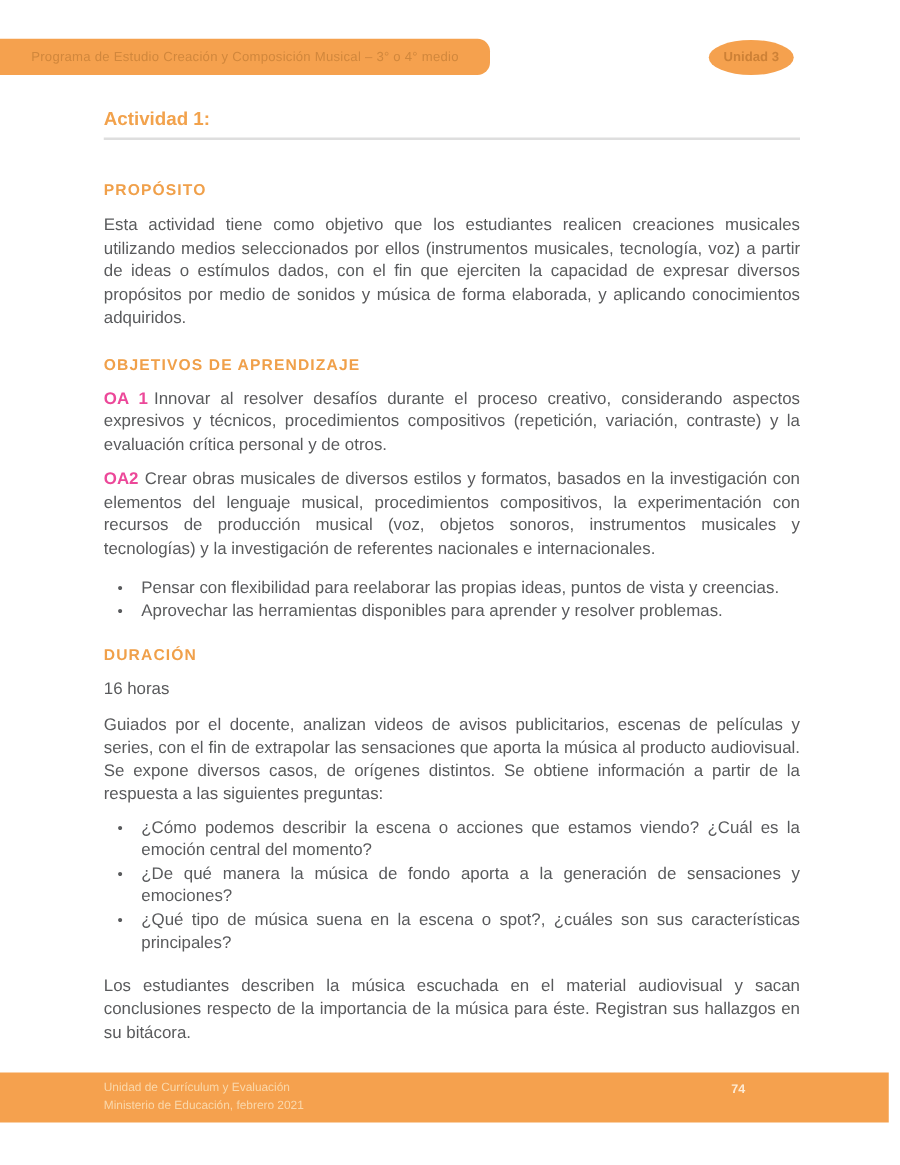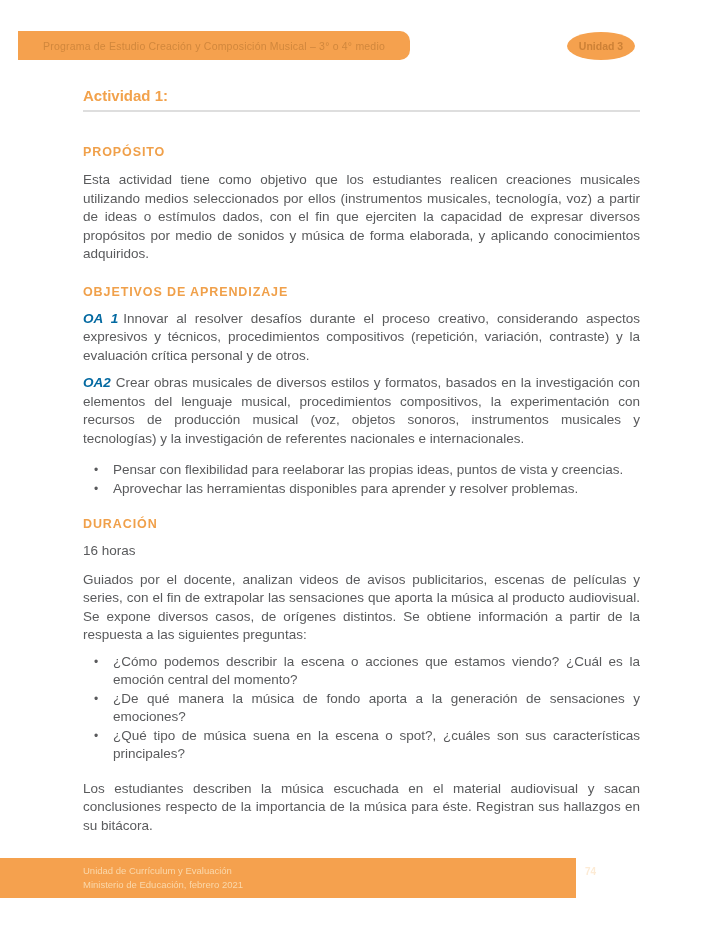--- a/index.html
+++ b/index.html
@@ -11,21 +11,21 @@
     color:#595a5c;
     overflow:hidden;
   }
   
   .header-bar {
     position:absolute; left:0; top:31px;
     width:392px; height:29px;
     background:#f5a14e;
     border-radius:0 10px 10px 0;
     display:flex; align-items:center; justify-content:center;
-    color:#d1873c; font-size:10.5px; letter-spacing:.2px;margin-left:18px;
+    color:#d1873c; font-size:10.5px; letter-spacing:.2px;
   }
   .unit-badge {
     position:absolute; left:567px; top:32px;
     width:68px; height:28px;
     background:#f5a14e;
     border-radius:50%;
     display:flex; align-items:center; justify-content:center;
     color:#cd8136; font-size:10.5px; font-weight:bold;text-align:right;
   }
   
@@ -43,36 +43,36 @@
   }
   .h-proposito  { margin-top:32px; }
   .h-objetivos  { margin-top:20px; }
   .h-actitudes  { margin-top:8px;  }
   .h-duracion   { margin-top:18px; }
   .h-desarrollo { margin-top:14px; }
 
   .para { margin-top:10px; text-align:justify; }
   .para.closing { margin-top:16px; }
   .oa-para { margin-top:9px; text-align:justify; }
-  .oa-label { font-weight:bold; color:#0369a1; margin-right:5px;font-style:italic; }
+  .oa-label { font-weight:bold; color:#ec4899; margin-right:5px; }
   .plain { margin-top:9px; }
 
   .bullet-list { margin-top:13px; }
   .bullet-list.questions { margin-top:8px; }
   .bullet-row { display:flex; }
   .bullet-dot {
     width:30px; flex:0 0 30px;
     padding-left:11px; font-size:12px;
   }
   .bullet-text { flex:1; text-align:justify; }
 
   
   .footer-bar {
     position:absolute; left:0; top:858px;
-    width:576px; height:40px;
+    width:711px; height:40px;
     background:#f5a14e;
   }
   .footer-left {
     position:absolute; left:83px; top:6px;
     font-size:9.5px; line-height:14px;
     color:#fad8ab;
   }
   .footer-page {
     position:absolute; left:585px; top:8px;
     font-size:10px; color:#fdebd5;font-weight:bold;

